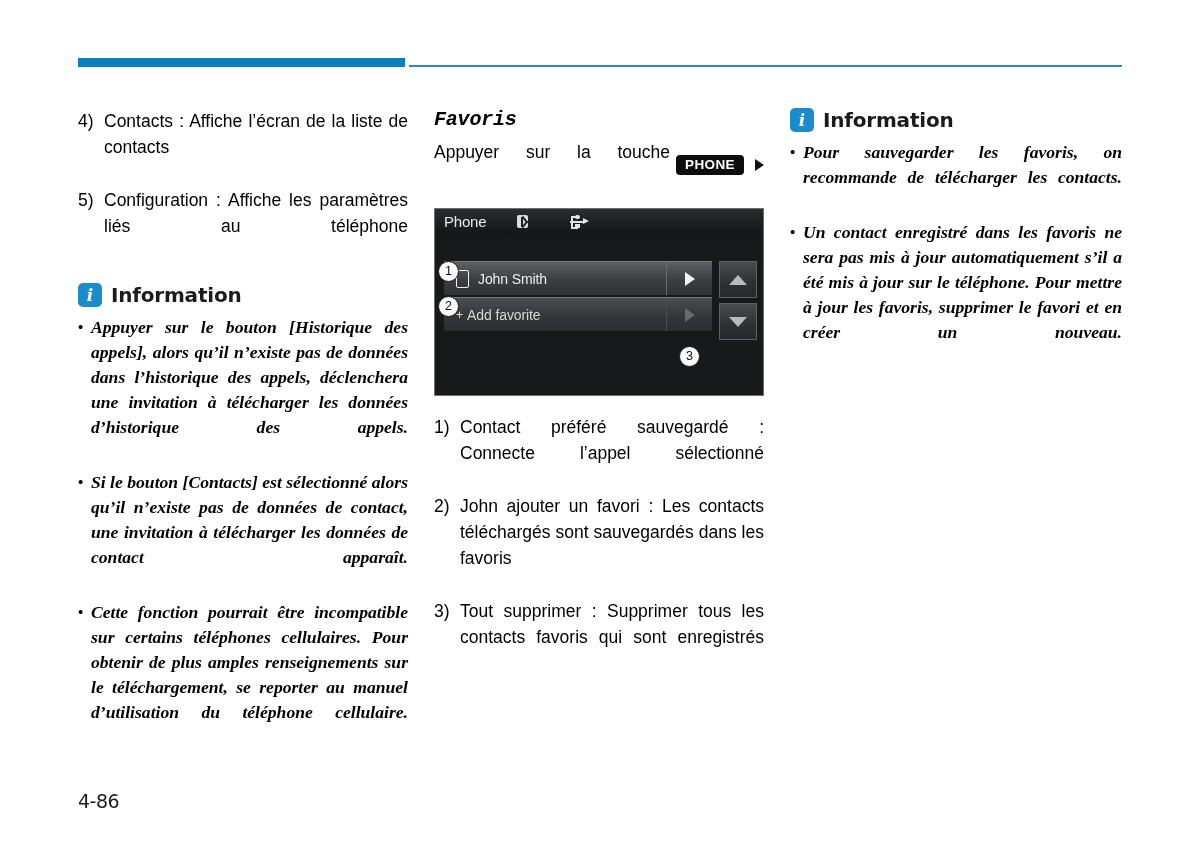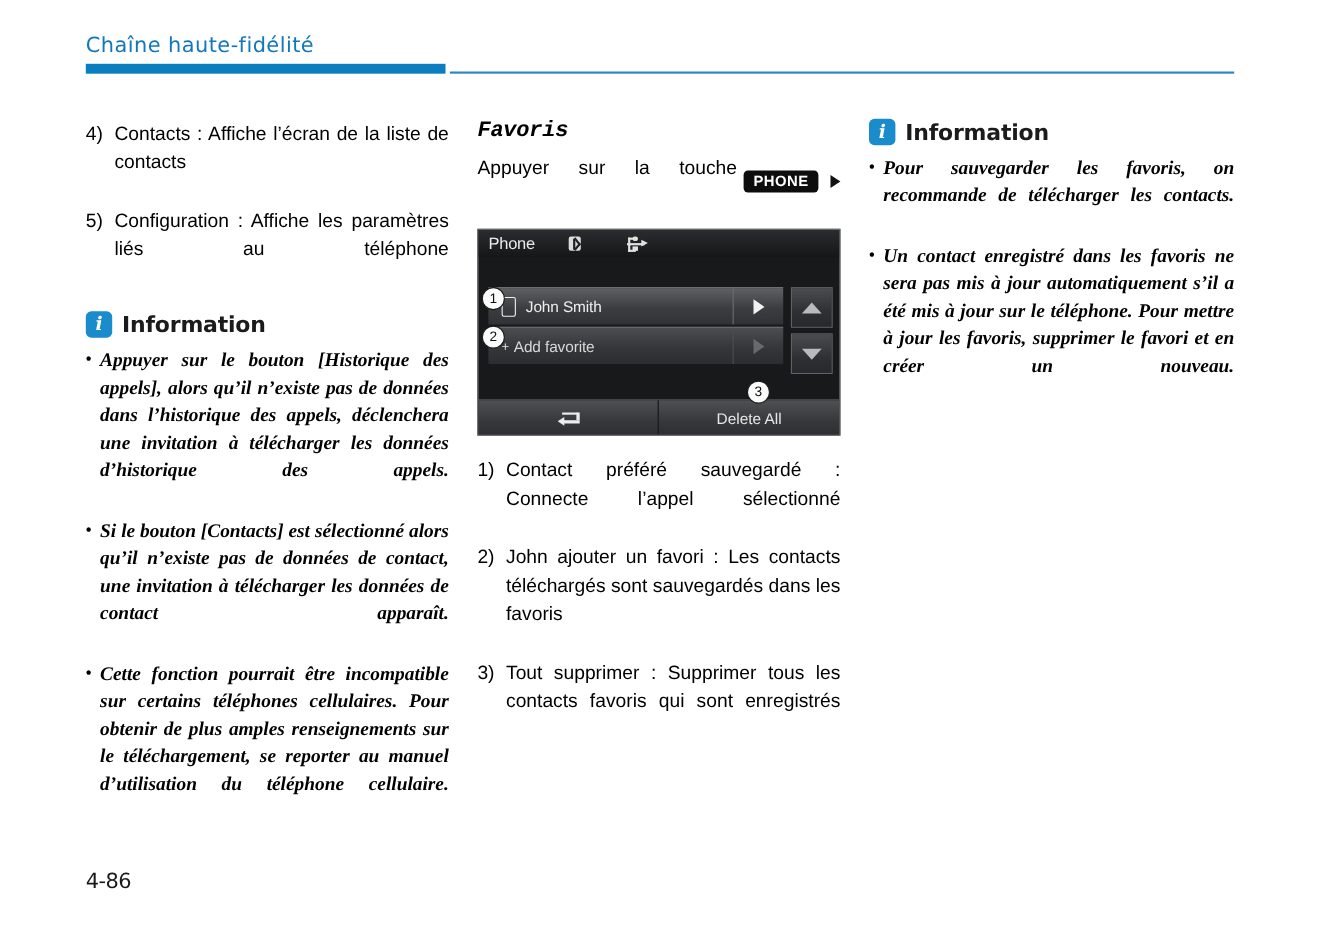--- a/index.html
+++ b/index.html
@@ -495,21 +495,20 @@
     font-family: "DejaVu Sans", sans-serif;
     font-size: 19px;
     color: #1b1b1b;
     letter-spacing: -0.5px;
   }
 </style>
 </head>
 <body>
 
 <div id="header">
-  <div id="header-title">Chaîne haute-fidélité</div>
   <div id="header-rule">
     <div id="header-rule-thick"></div>
     <div id="header-rule-thin"></div>
   </div>
 </div>
 
 <div class="column" id="col-left">
 
   <div class="num-list">
     <div class="num-item">
@@ -594,33 +593,20 @@
 
     <div id="device-scroll">
       <div class="scroll-btn">
         <span class="scroll-up-tri"></span>
       </div>
       <div class="scroll-btn">
         <span class="scroll-down-tri"></span>
       </div>
     </div>
 
-    <div id="device-bottombar">
-      <div class="bottom-btn left">
-        <span class="back-glyph">
-          <span class="bg-top"></span>
-          <span class="bg-right"></span>
-          <span class="bg-bot"></span>
-          <span class="bg-arrow"></span>
-        </span>
-      </div>
-      <div class="bottom-btn">
-        <span>Delete All</span>
-      </div>
-    </div>
 
     <div class="callout" id="callout-1">1</div>
     <div class="callout" id="callout-2">2</div>
     <div class="callout" id="callout-3">3</div>
   </div>
 
   <div class="num-list" style="margin-top:18px;">
     <div class="num-item">
       <span class="num-marker">1)</span>
       <span class="num-text">Contact préféré sauvegardé : Connecte l’appel sélectionné</span>

